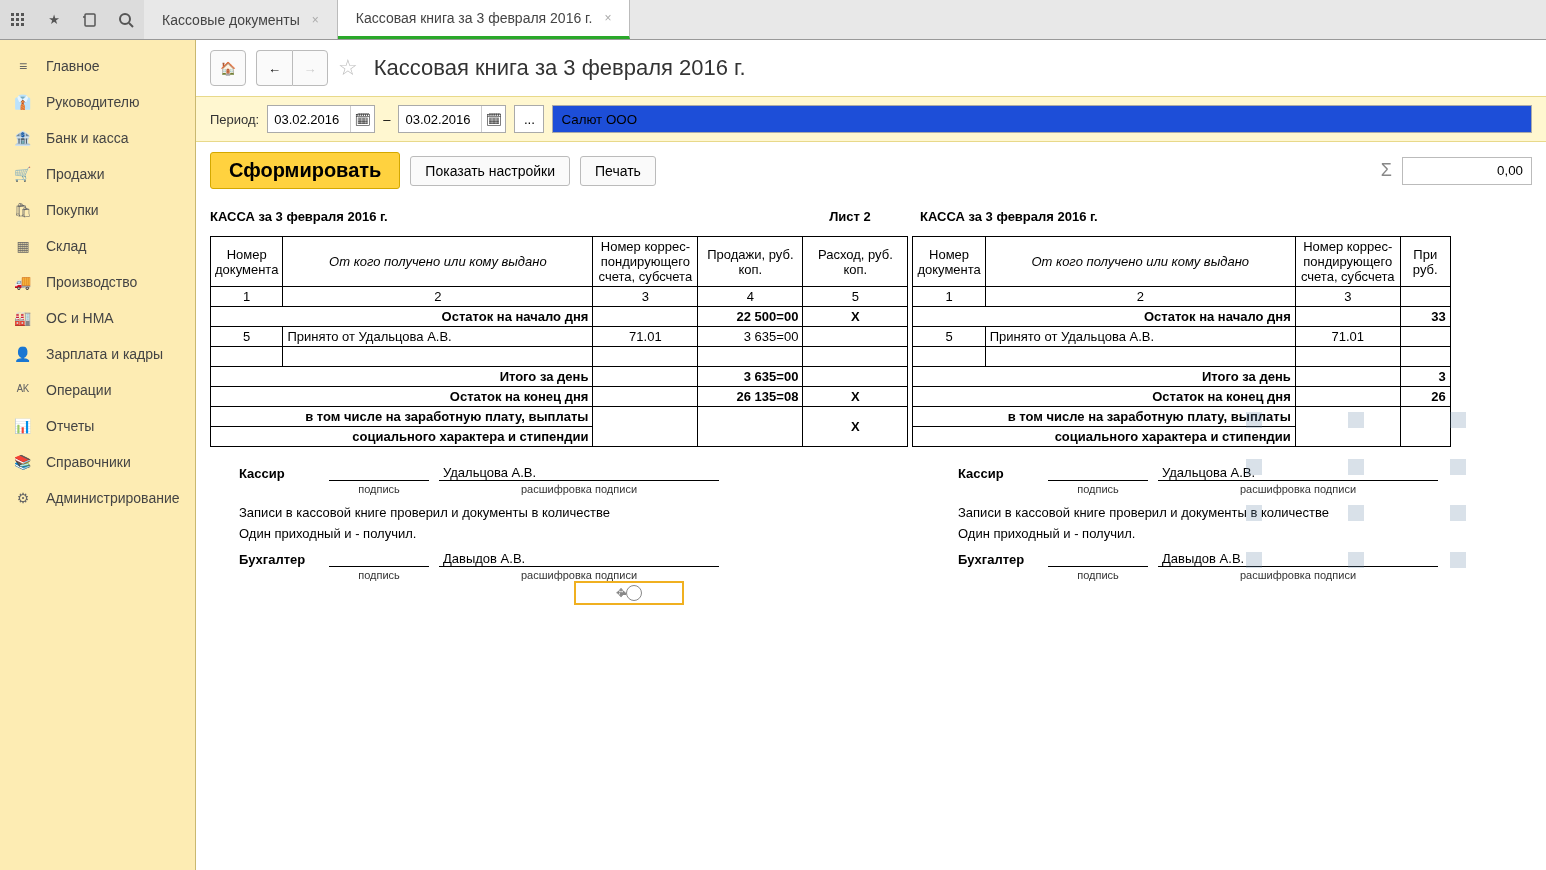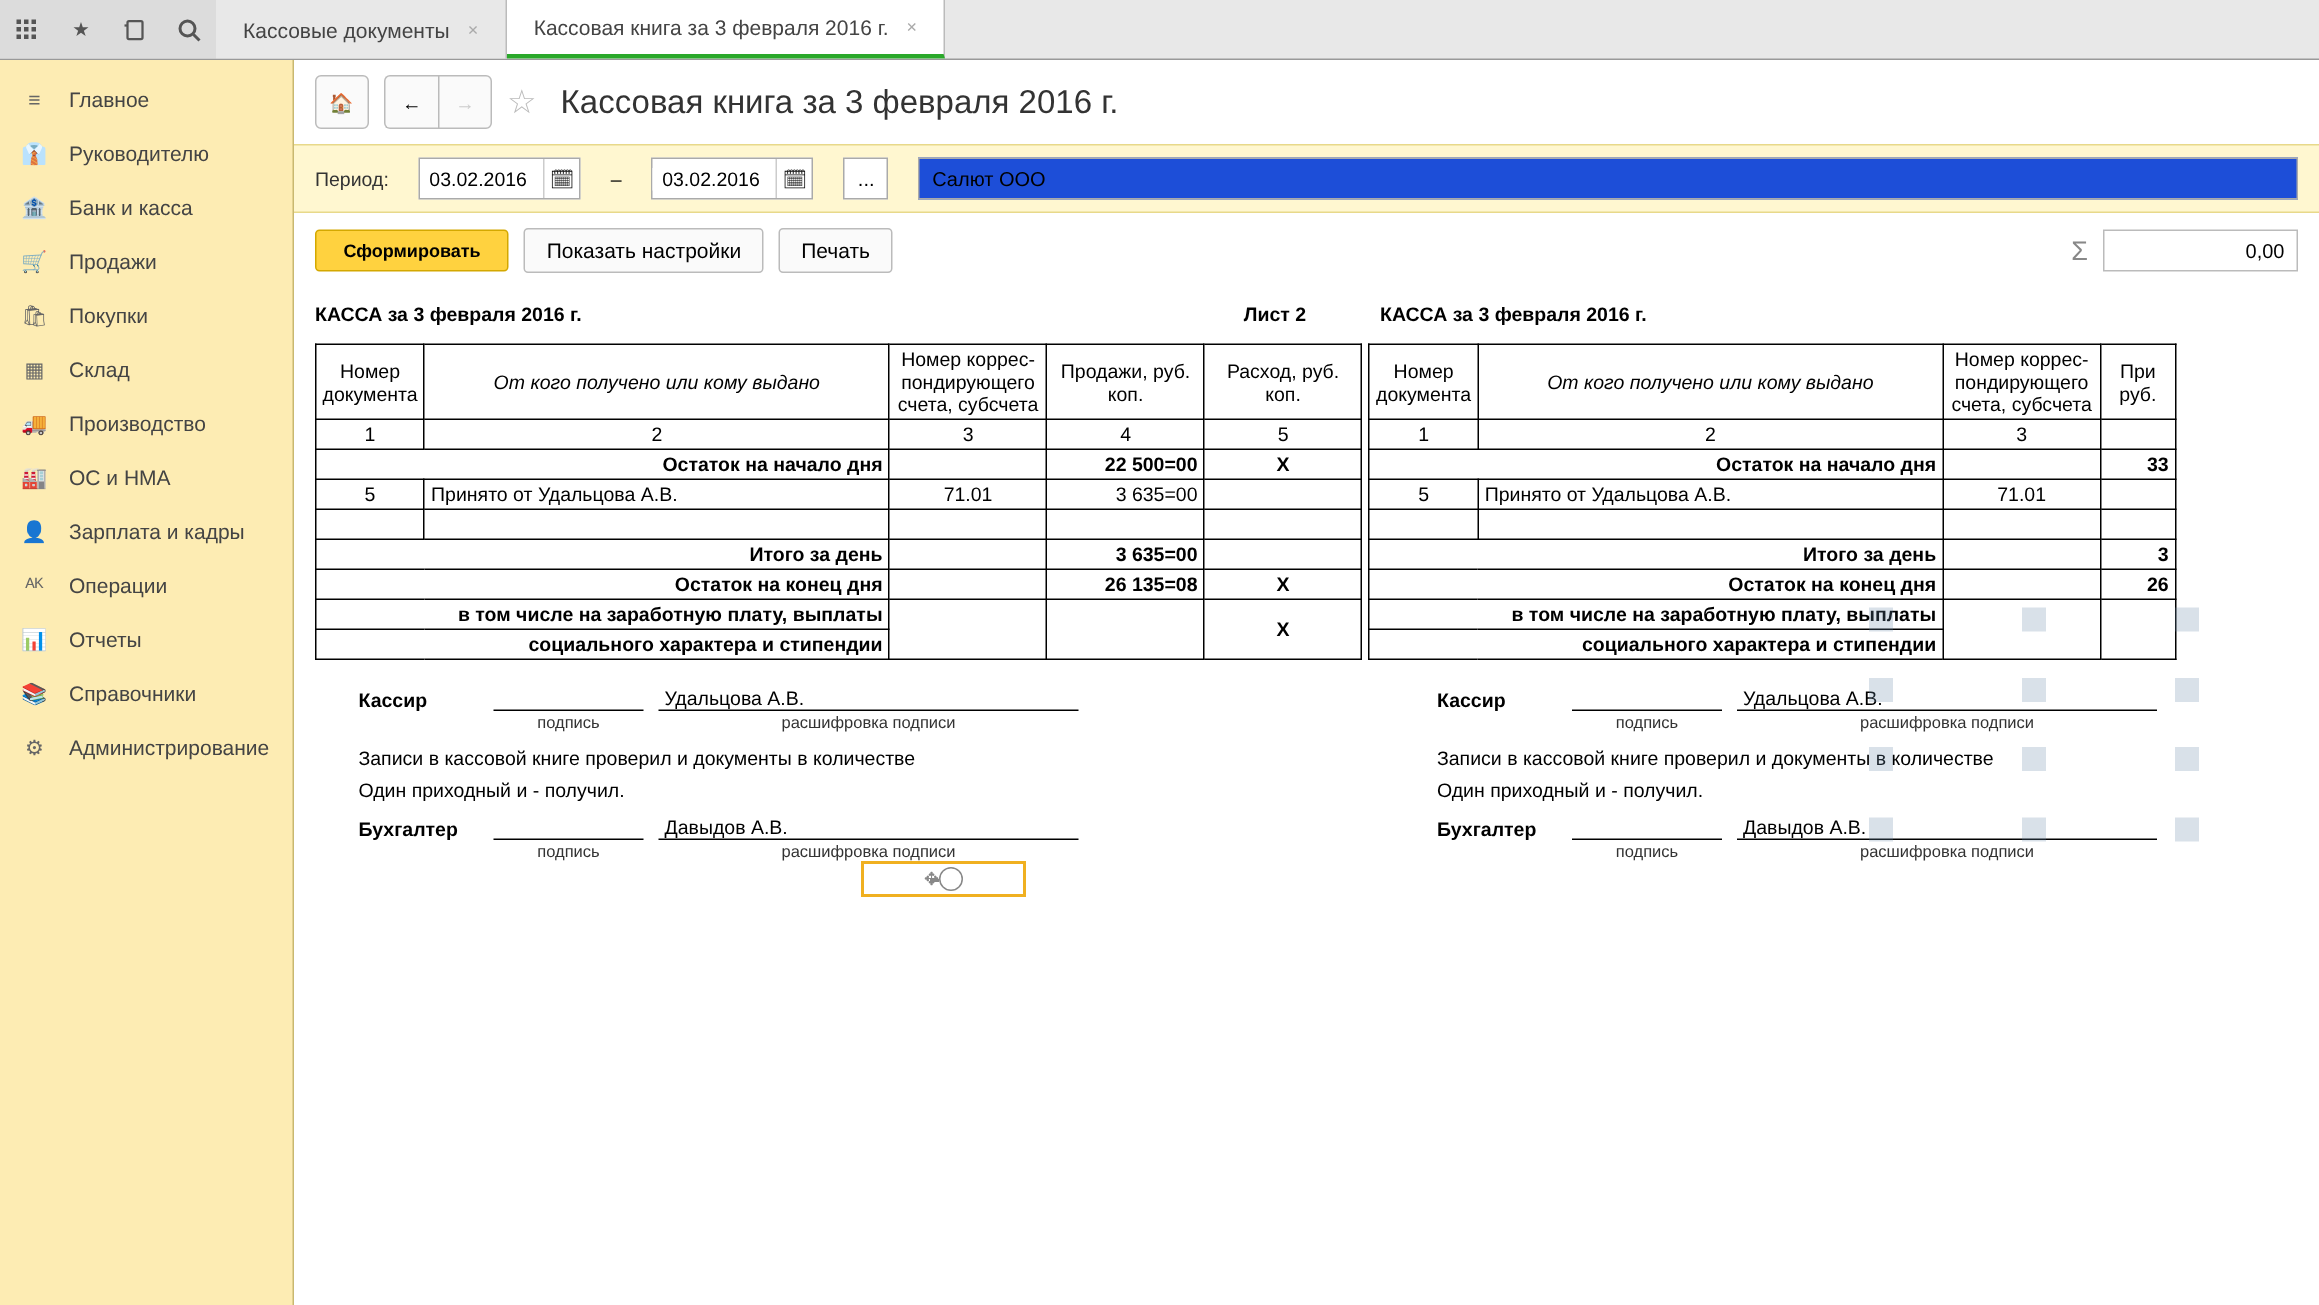--- a/index.html
+++ b/index.html
@@ -26,31 +26,31 @@
 .content { flex: 1; background: #fff; overflow: auto; }
 .content-header { display: flex; align-items: center; gap: 10px; padding: 10px 14px; }
 .hbtn { width: 36px; height: 36px; border: 1px solid #bbb; border-radius: 4px; background: #fafafa; display: flex; align-items: center; justify-content: center; cursor: pointer; }
 .btn-group { display: flex; }
 .btn-group .hbtn:first-child { border-radius: 4px 0 0 4px; border-right: none; }
 .btn-group .hbtn:last-child { border-radius: 0 4px 4px 0; }
 .page-title { font-size: 22px; color: #333; margin-left: 6px; }
 .star-icon { font-size: 22px; color: #bbb; }
 
 
-.params-bar { background: #fff7d0; padding: 8px 14px; display: flex; align-items: center; gap: 20px; border-top: 1px solid #e8d98a; border-bottom: 1px solid #e8d98a; }
+.params-bar { background: #fff7d0; padding: 8px 14px; display: flex; align-items: center; gap: 8px; border-top: 1px solid #e8d98a; border-bottom: 1px solid #e8d98a; }
 .params-label { color: #333; }
 .date-input { display: flex; align-items: center; border: 1px solid #aaa; background: #fff; height: 28px; }
 .date-input input { border: none; padding: 0 6px; width: 82px; font-size: 13px; outline: none; }
 .date-cal { width: 24px; height: 26px; border-left: 1px solid #ccc; display: flex; align-items: center; justify-content: center; cursor: pointer; }
 .dots-btn { width: 30px; height: 28px; border: 1px solid #aaa; background: #fff; cursor: pointer; }
 .org-input { flex: 1; height: 28px; border: 1px solid #aaa; padding: 0 8px; background: #1d4ed8; }
 
 
 .action-bar { padding: 10px 14px; display: flex; align-items: center; gap: 10px; }
-.btn-primary { background: #ffd23f; border: 1px solid #d4a800; padding: 6px 18px; font-weight: bold; border-radius: 3px; cursor: pointer; font-size: 12px; text-align: center; }
+.btn-primary { background: #ffd23f; border: 1px solid #d4a800; padding: 6px 18px; font-weight: bold; border-radius: 3px; cursor: pointer; font-size: 20px; text-align: center; }
 .btn-secondary { background: #fafafa; border: 1px solid #bbb; padding: 6px 14px; border-radius: 3px; cursor: pointer; font-size: 14px; }
 .spacer { flex: 1; }
 .sum-icon { font-size: 18px; color: #888; }
 .sum-box { width: 130px; height: 28px; border: 1px solid #bbb; text-align: right; padding: 0 8px; background: #fff; }
 
 
 .report { padding: 10px 14px; }
 .report-head { display: flex; font-weight: bold; margin-bottom: 12px; }
 .rh-left { flex: 0 0 590px; }
 .rh-mid { flex: 0 0 100px; text-align: center; }

